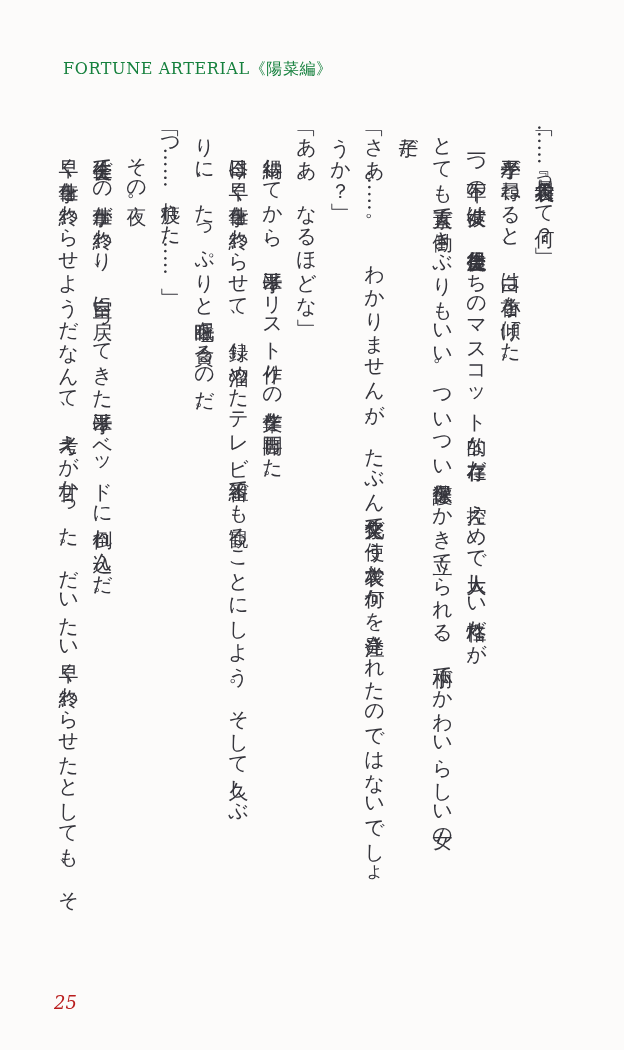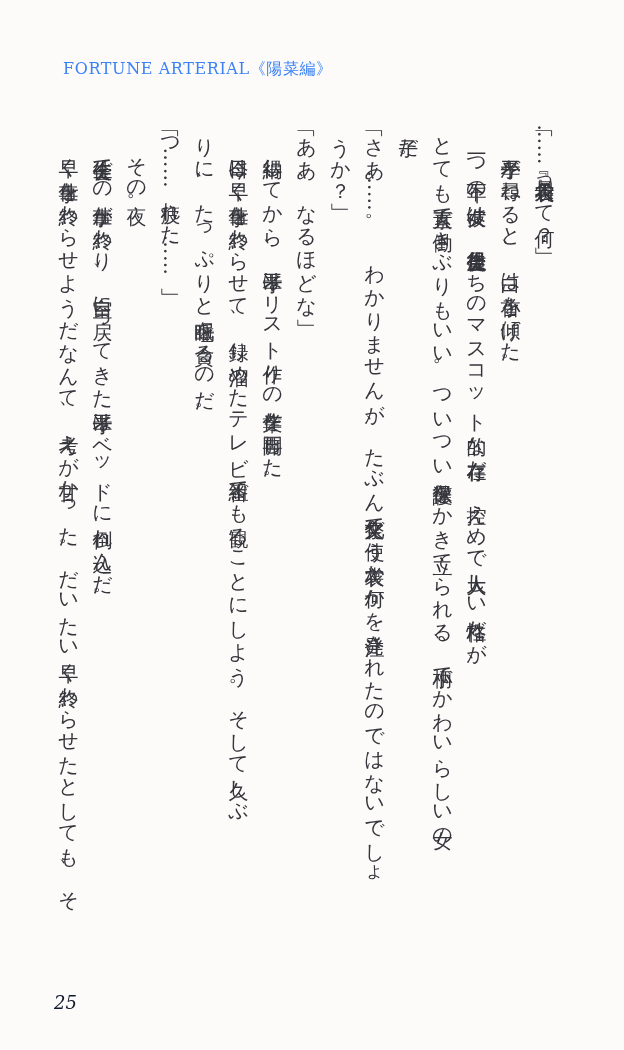--- a/index.html
+++ b/index.html
@@ -18,21 +18,21 @@
     position: absolute;
     inset: 0;
     background: #fcfbfa;
   }
   .running-header {
     position: absolute;
     top: 59px;
     left: 63px;
     font-size: 16px;
     letter-spacing: 0.6px;
-    color: #3b82f6;
+    color: #15803d;
     white-space: nowrap;
   }
   .novel-text {
     position: absolute;
     top: 124px;
     right: 62px;
     height: 860px;
     writing-mode: vertical-rl;
     -webkit-writing-mode: vertical-rl;
     text-orientation: mixed;
@@ -46,21 +46,21 @@
   }
   .tcol.indent {
     text-indent: 20px;
   }
   .page-number {
     position: absolute;
     top: 992px;
     left: 54px;
     font-size: 18px;
     font-style: italic;
-    color: #0f172a;
+    color: #b91c1c;
   }
 </style>
 </head>
 <body>
 
 <div class="page">
   <div class="running-header">FORTUNE ARTERIAL《陽菜編》</div>
 
   <div class="novel-text">
       <div class="tcol">「……『長谷川衣裳』って何？」</div>

